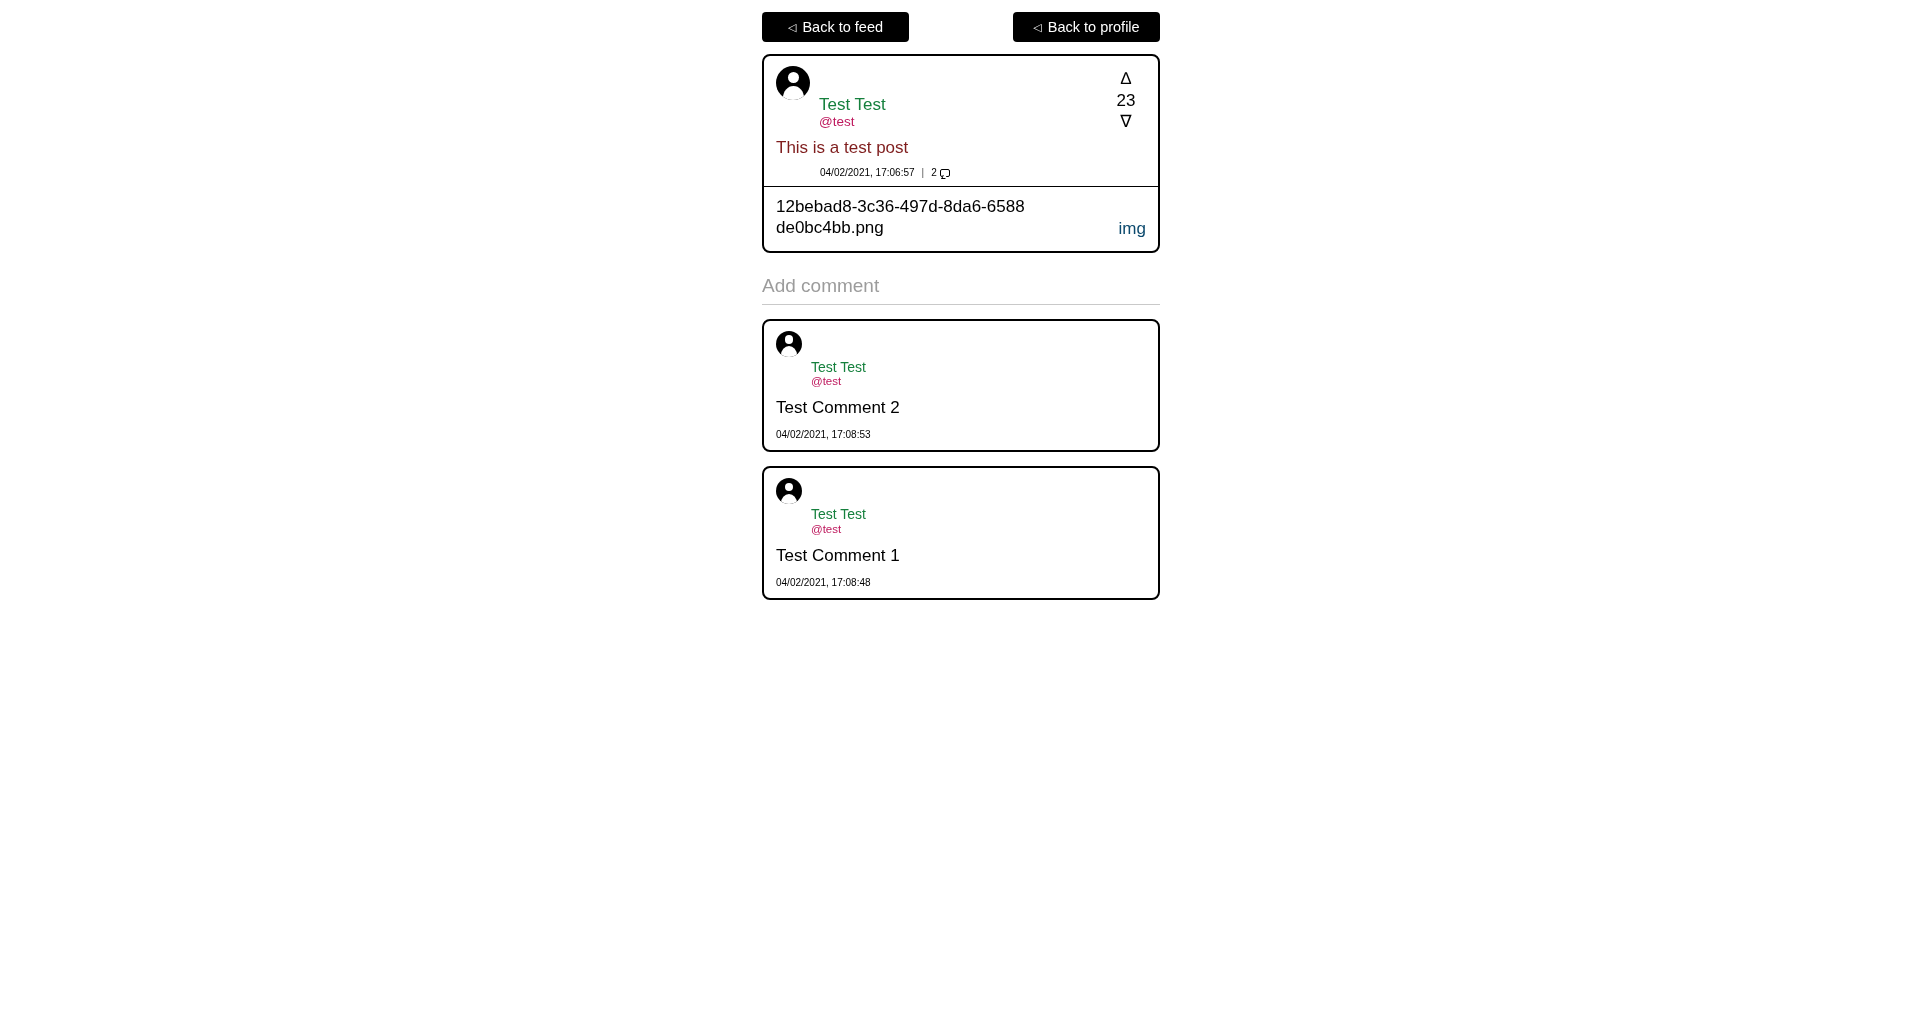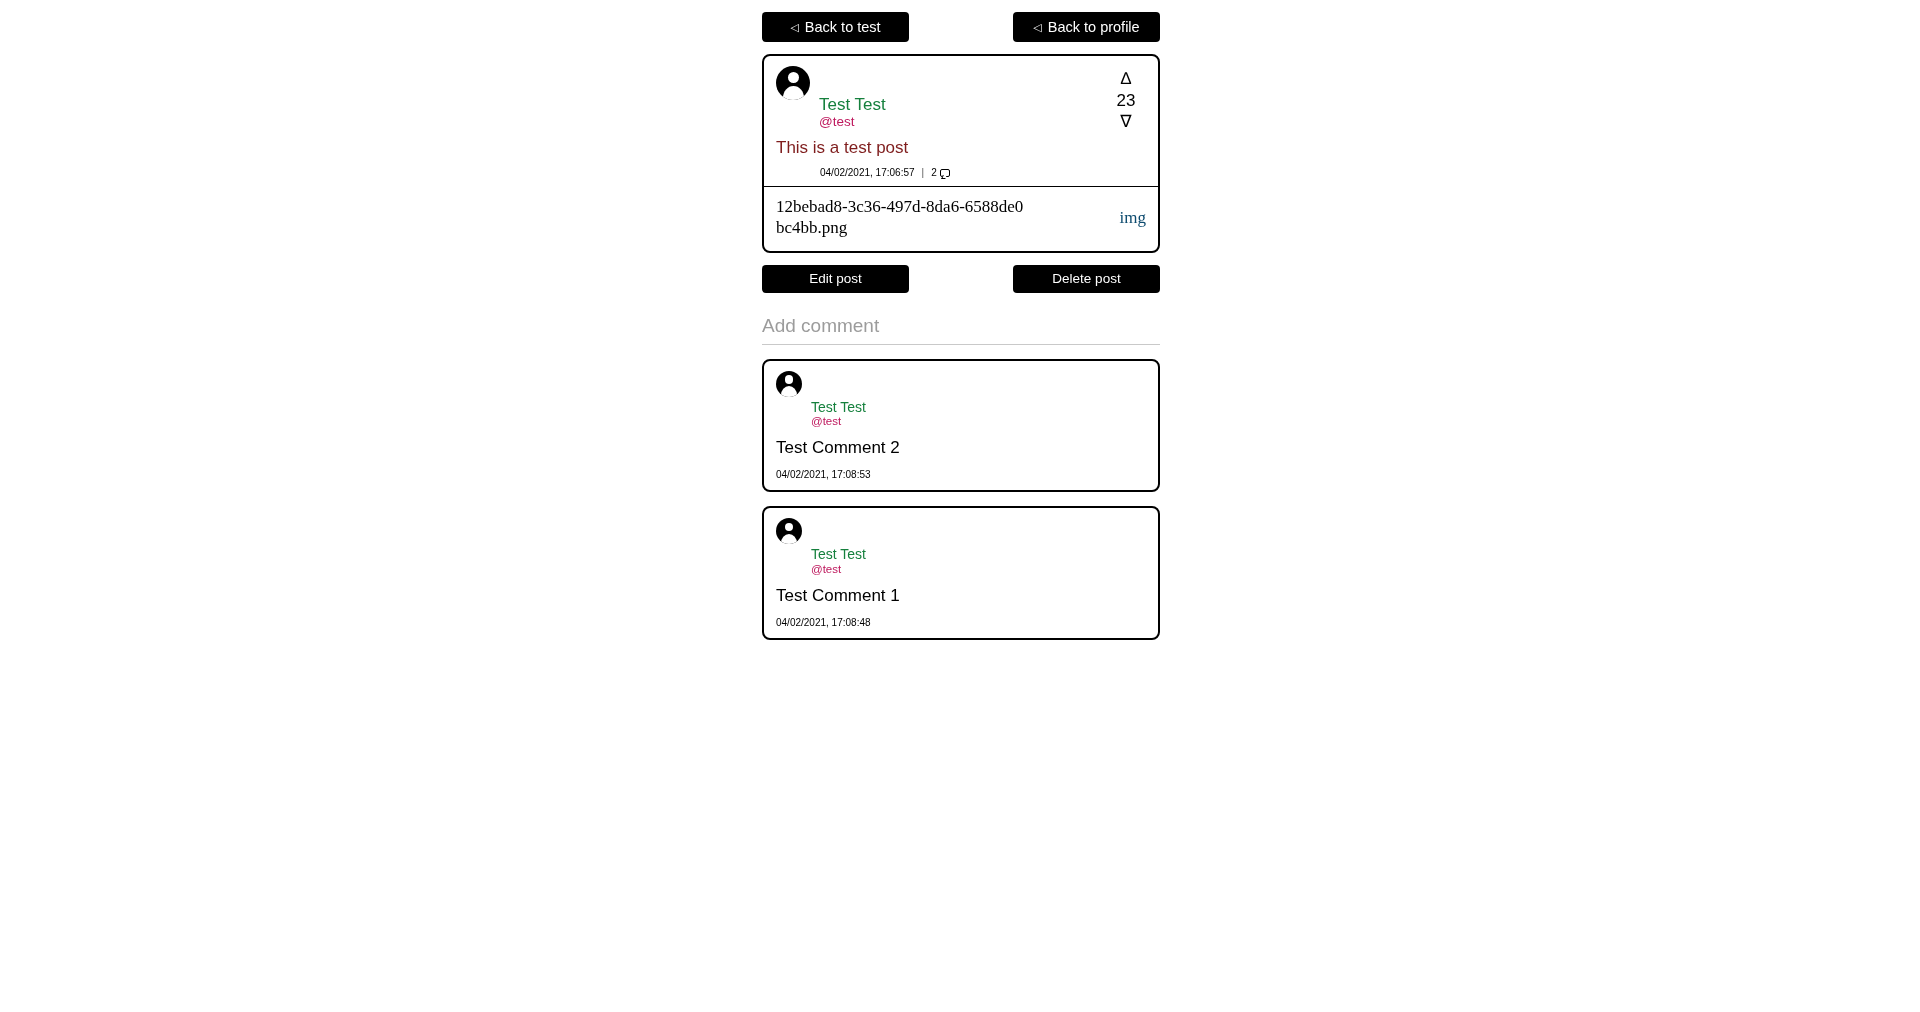--- a/index.html
+++ b/index.html
@@ -201,25 +201,24 @@
     color: #000;
     font-family: "Liberation Sans", sans-serif;
   }
   .vote-count {
     font-size: 17px;
     line-height: 1.2;
   }
 
   .attach-row {
     display: flex;
-    align-items: center;
+    align-items: flex-end;
     justify-content: space-between;
     padding: 10px 12px 12px 12px;
     gap: 10px;
-    font-family: Liberation Serif, serif;
   }
   .attach-name {
     font-size: 17px;
     line-height: 1.22;
     word-break: break-all;
     max-width: 250px;
     color: #000;
   }
   .attach-img {
     font-size: 17px;
@@ -284,21 +283,21 @@
 </style>
 </head>
 <body>
 
 <div class="page">
   <div class="col">
 
     <div class="nav-row">
       <button class="nav-btn">
         <span class="tri">◁</span>
-        <span>Back to test</span>
+        <span>Back to feed</span>
       </button>
       <button class="nav-btn">
         <span class="tri">◁</span>
         <span>Back to profile</span>
       </button>
     </div>
 
     <div class="card">
       <div class="post-main">
         <div class="post-body">
@@ -324,24 +323,20 @@
           <span class="vote-count">23</span>
           <button class="vote-btn">∇</button>
         </div>
       </div>
       <div class="attach-row">
         <span class="attach-name">12bebad8-3c36-497d-8da6-6588de0bc4bb.png</span>
         <span class="attach-img">img</span>
       </div>
     </div>
 
-    <div class="action-row">
-      <button class="action-btn">Edit post</button>
-      <button class="action-btn">Delete post</button>
-    </div>
 
     <input class="comment-input" type="text" placeholder="Add comment" style="">
 
     <div class="comment-card">
       <div class="user-row">
         <div class="avatar small"></div>
         <div class="names">
           <span class="name">Test Test</span>
           <span class="handle">@test</span>
         </div>

